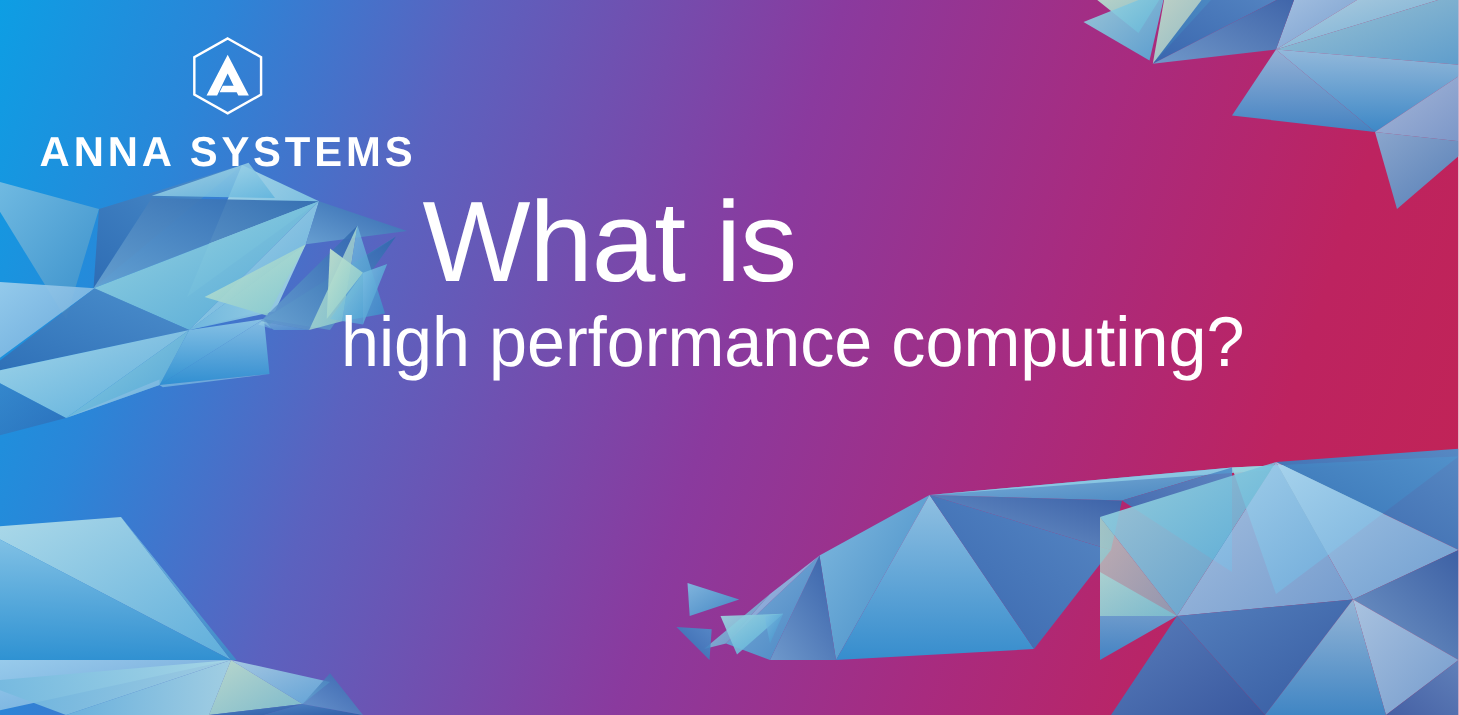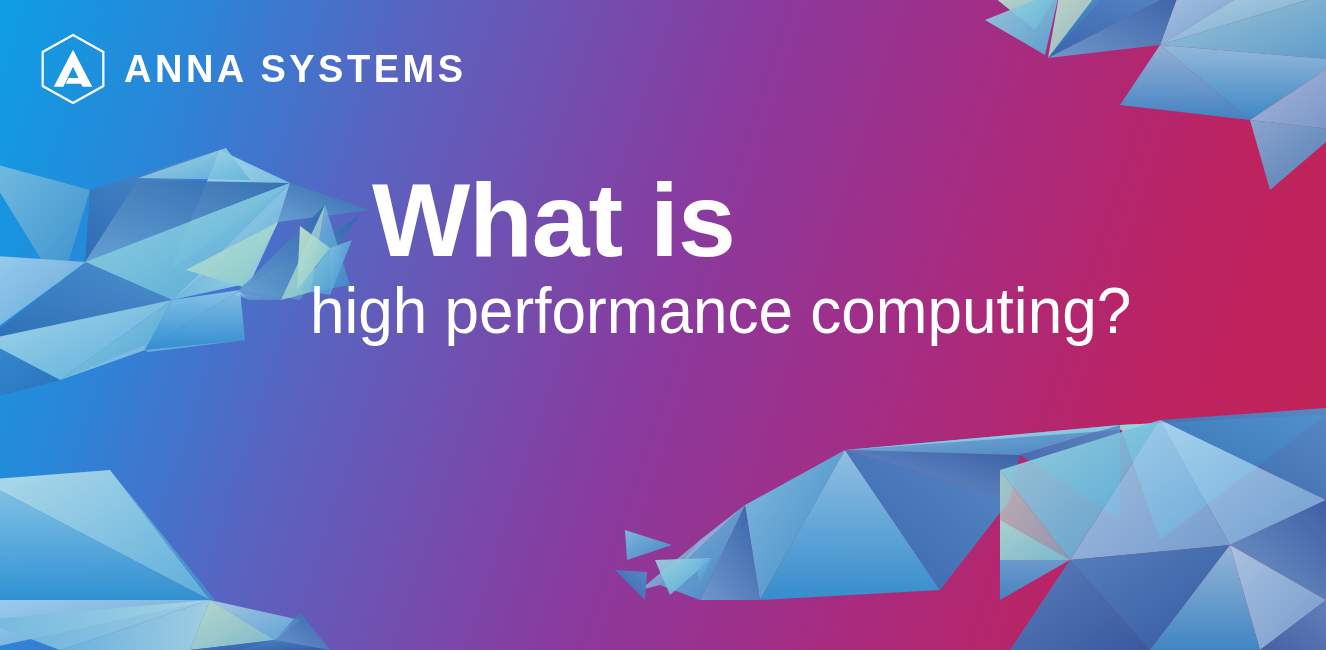--- a/index.html
+++ b/index.html
@@ -26,20 +26,21 @@
 
   
   .logo{
     position:absolute;
     left:36px;
     top:32px;
     display:flex;
     align-items:center;
     gap:14px;
     z-index:5;
+    flex-direction:column;
   }
   .logo-mark{width:74px;height:74px;display:block;flex:0 0 auto;}
   .logo-word{
     color:#ffffff;
     font-size:38px;
     font-weight:bold;
     letter-spacing:3.5px;
     line-height:1;
     white-space:nowrap;
     font-family:"Liberation Sans","DejaVu Sans",sans-serif;
@@ -50,24 +51,24 @@
     position:absolute;
     left:0;
     top:168px;
     width:100%;
     z-index:5;
     padding:0 90px 0 0;
   }
   .headline-line1{
     color:#ffffff;
     font-size:104px;
-    font-weight:bold;
+    font-weight:normal;
     line-height:1.0;
     letter-spacing:-1px;
-    margin:0 0 6px 0;
+    margin:0 0 6px 12px;
     padding-left:372px;
     white-space:nowrap;
   }
   .headline-line2{
     color:#ffffff;
     font-size:64px;
     font-weight:normal;
     line-height:1.05;
     letter-spacing:0px;
     margin:0;

